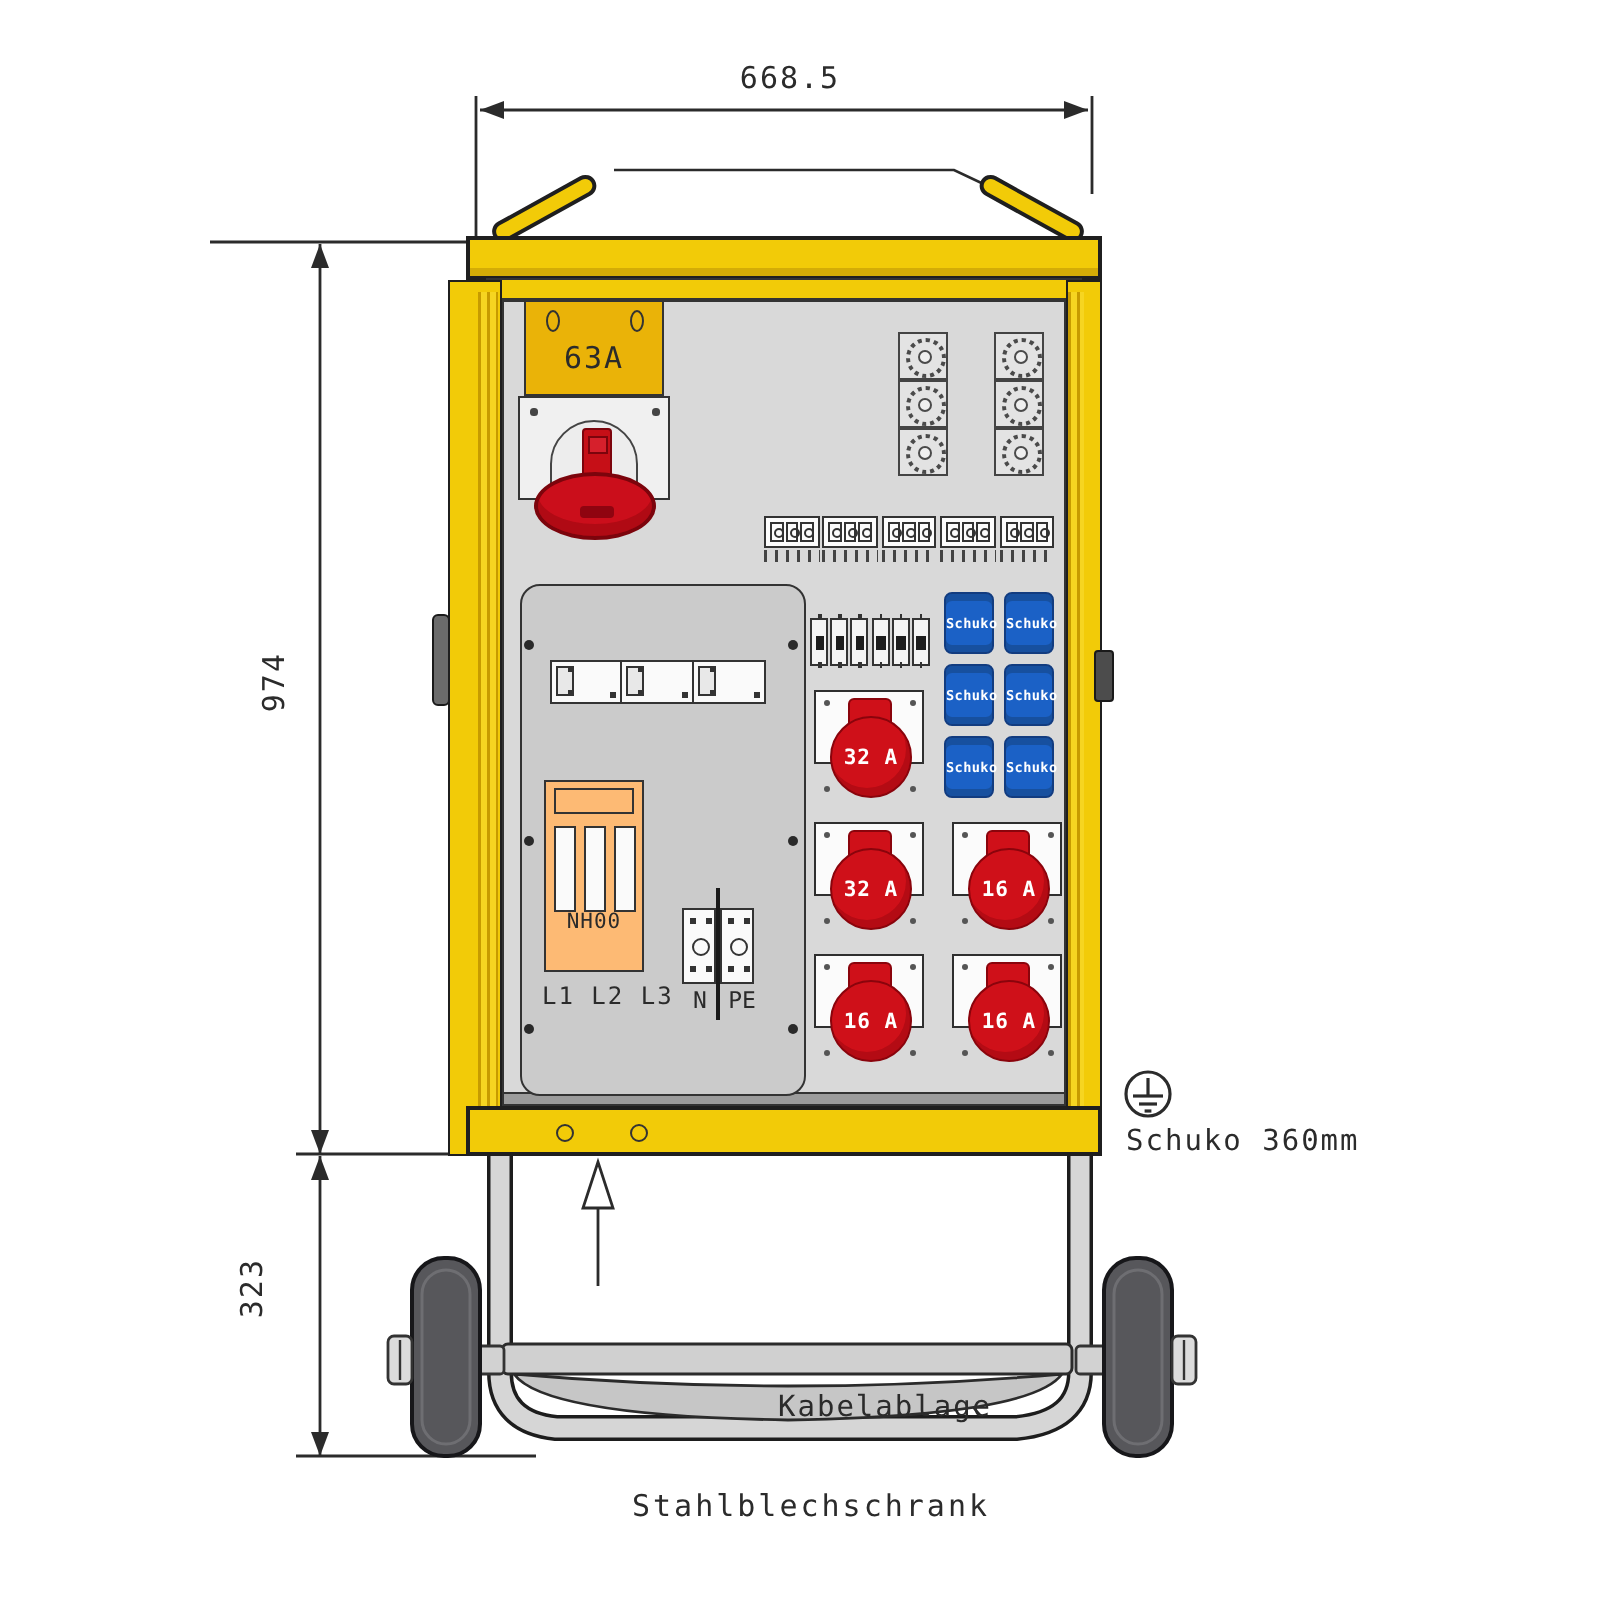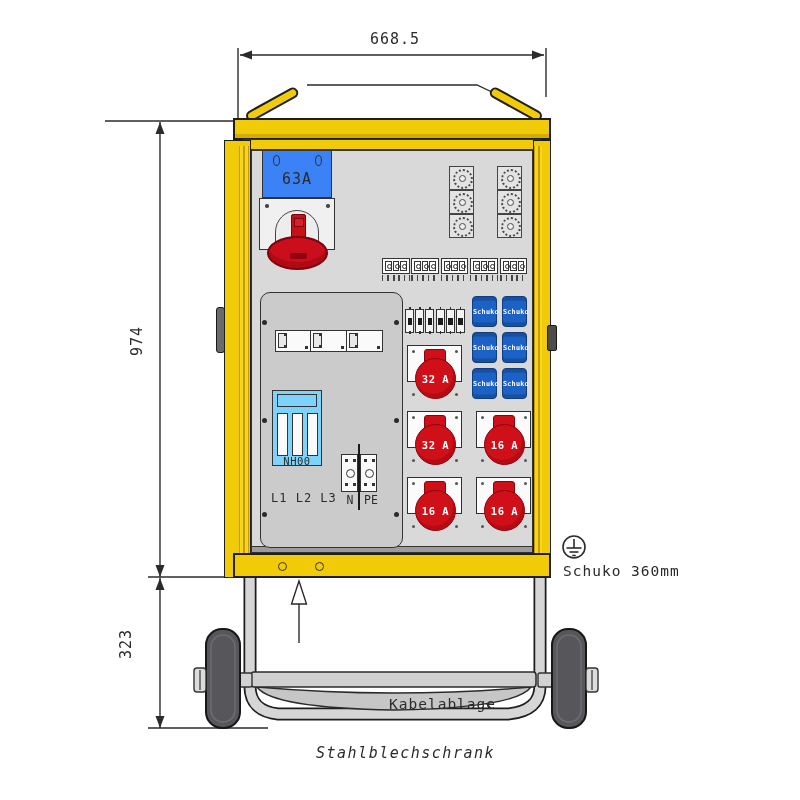--- a/index.html
+++ b/index.html
@@ -24,21 +24,21 @@
   .doorstrip{position:absolute;z-index:4;left:251px;top:546px;width:282px;height:7px;
         background:#9c9c9c;border:1px solid #333;}
   .bottombar{position:absolute;z-index:5;left:233px;top:553px;width:318px;height:25px;
         background:#f2cb08;border:2px solid #1f1f1f;}
   .barhole{position:absolute;width:9px;height:9px;border:1.5px solid #333;border-radius:50%;background:#f2cb08;}
   .hinge{position:absolute;z-index:2;left:216px;top:307px;width:9px;height:46px;
         background:#6b6b6b;border:1px solid #1a1a1a;border-radius:3px;}
   .latch{position:absolute;z-index:4;left:547px;top:325px;width:10px;height:26px;
         background:#4c4c4c;border:1px solid #1a1a1a;border-radius:2px;}
   
-  .plate{position:absolute;z-index:5;background:#3b82f6;border:1.5px solid #333;}
+  .plate{position:absolute;z-index:5;background:#eab308;border:1.5px solid #333;}
   .oval0{position:absolute;width:7px;height:11px;border:1.4px solid #333;border-radius:50%;}
   .b63label{position:absolute;left:0;top:19px;width:100%;text-align:center;font-size:15px;letter-spacing:1px;}
   .housing{position:absolute;left:15px;top:11px;width:44px;height:40px;background:#ededed;
         border:1.5px solid #444;border-radius:22px 22px 3px 3px;}
   .rlatch{position:absolute;left:31px;top:15px;width:15px;height:32px;background:#c60f17;
         border:1px solid #7c040c;border-radius:2px;}
   .rlatch::before{content:"";position:absolute;left:2px;top:3px;width:8px;height:7px;
         background:#d6202c;border:1px solid #7c040c;}
   .rcap{position:absolute;left:7px;top:37px;width:61px;height:34px;border-radius:50%;
         background:#cb0e1b;border:2px solid #7c040c;box-shadow:inset 0 -6px 0 #b00a14;}
@@ -60,22 +60,22 @@
         background:#cbcbcb;border:1.5px solid #333;border-radius:10px;}
   .dscrew{position:absolute;z-index:6;width:5px;height:5px;background:#2a2a2a;border-radius:50%;}
   .fusestrip{position:absolute;z-index:6;left:275px;top:330px;width:108px;height:22px;
         background:#fafafa;border:1.4px solid #333;display:flex;}
   .fsec{width:36px;position:relative;border-right:1.4px solid #333;}
   .fsec:last-child{border-right:none;}
   .fel{position:absolute;left:2px;top:2px;width:9px;height:15px;border:1.2px solid #333;background:#e8e8e8;}
   .fel::before{content:"";position:absolute;right:-1px;top:-1px;width:3px;height:3px;background:#333;}
   .fel::after{content:"";position:absolute;right:-1px;bottom:-1px;width:3px;height:3px;background:#333;}
   .fsec::after{content:"";position:absolute;right:2px;bottom:2px;width:3px;height:3px;background:#333;}
-  .nh00{position:absolute;z-index:6;left:272px;top:390px;width:50px;height:76px;
-        background:#7dd3fc;border:1.5px solid #333;}
+  .nh00{position:absolute;z-index:6;left:272px;top:390px;width:50px;height:96px;
+        background:#fdba74;border:1.5px solid #333;}
   .nhlid{position:absolute;left:4px;top:3px;width:40px;height:13px;border:1.5px solid #333;}
   .nhbar{position:absolute;top:22px;width:11px;height:43px;border:1.5px solid #333;background:#fafafa;}
   .nhlabel{position:absolute;left:0;top:64px;width:100%;text-align:center;font-size:10.5px;letter-spacing:0.5px;}
   .npeblk{position:absolute;z-index:6;width:17px;height:38px;background:#fafafa;border:1.4px solid #333;}
   .npeblk::before{content:"";position:absolute;left:3px;top:4px;width:2.5px;height:2.5px;background:#333;
         box-shadow:8px 0 0 #333,0 24px 0 #333,8px 24px 0 #333;}
   .npeblk::after{content:"";position:absolute;left:4px;top:14px;width:7px;height:7px;
         border:1.3px solid #333;border-radius:50%;}
   .npeline{position:absolute;z-index:7;left:358px;top:444px;width:2px;height:66px;background:#1a1a1a;}
   .mcbrow{position:absolute;z-index:5;left:405px;top:309px;width:60px;height:24px;display:flex;gap:1.2px;}
@@ -342,15 +342,15 @@
       <div class="ceecircle">
         <span>16 A</span>
       </div>
     </div>
 
   <div class="note" style="left:360px;top:30px;width:70px;text-align:center;font-size:15px;">668.5</div>
   <div class="note vert" style="left:128px;top:326px;font-size:15px;">974</div>
   <div class="note vert" style="left:117px;top:629px;font-size:15px;">323</div>
   <div class="note" style="left:563px;top:563px;font-size:14.5px;">Schuko 360mm</div>
   <div class="note" style="left:389px;top:684px;font-size:14.5px;margin-top:12px;">Kabelablage</div>
-  <div class="note" style="left:316px;top:744px;font-size:15px;letter-spacing:1.5px;font-style:italic;">Stahlblechschrank</div>
+  <div class="note" style="left:316px;top:744px;font-size:15px;letter-spacing:1.5px;">Stahlblechschrank</div>
 
 </div>
 
 </body></html>

